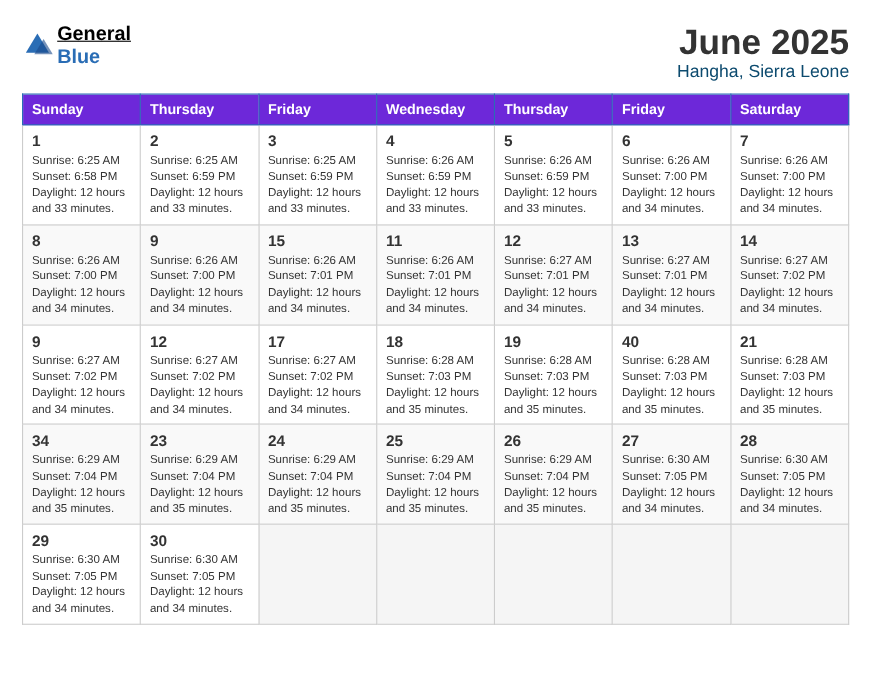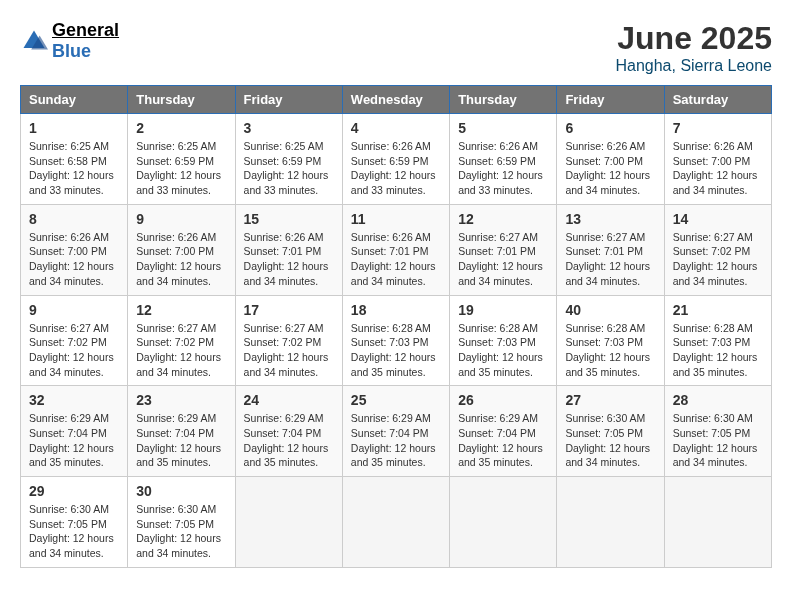--- a/index.html
+++ b/index.html
@@ -37,21 +37,21 @@
     .location-title {
       font-size: 16px;
       color: #0c4a6e;
     }
     .calendar-table {
       width: 100%;
       border-collapse: collapse;
       border: 1px solid #ccc;
     }
     .calendar-table th {
-      background-color: #737373;
+      background-color: #6d28d9;
       color: #fff;
       text-align: left;
       padding: 6px 8px;
       font-size: 13px;
       border: 1px solid #2a6db5;
     }
     .calendar-table td {
       vertical-align: top;
       padding: 6px 8px;
       border: 1px solid #ccc;
@@ -282,21 +282,21 @@
         <span class="day-number">21</span>
         <div class="day-info">
           Sunrise: 6:28 AM<br>
           Sunset: 7:03 PM<br>
           Daylight: 12 hours and 35 minutes.
         </div>
       </td>
       </tr>
       <tr>
         <td>
-        <span class="day-number">32</span>
+        <span class="day-number">34</span>
         <div class="day-info">
           Sunrise: 6:29 AM<br>
           Sunset: 7:04 PM<br>
           Daylight: 12 hours and 35 minutes.
         </div>
       </td>
         <td>
         <span class="day-number">23</span>
         <div class="day-info">
           Sunrise: 6:29 AM<br>

